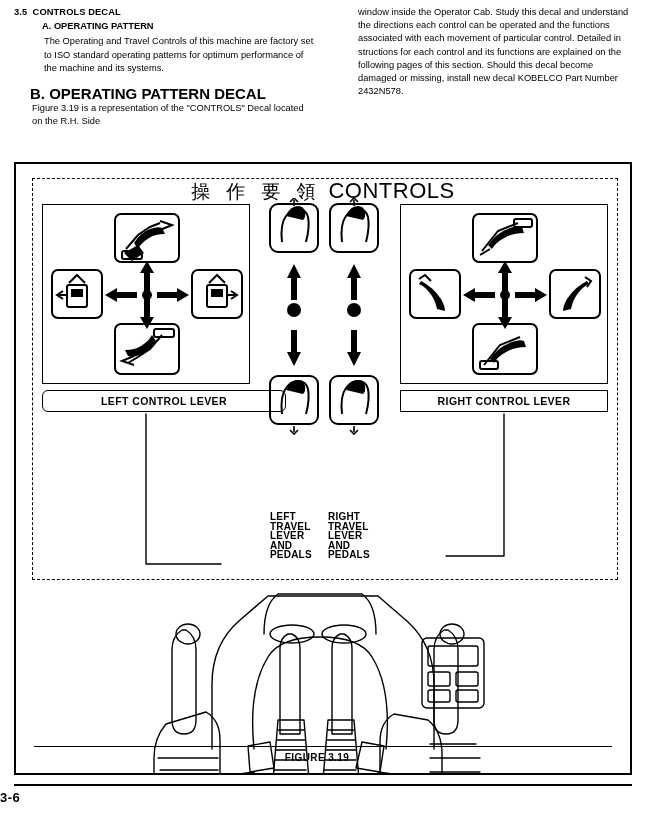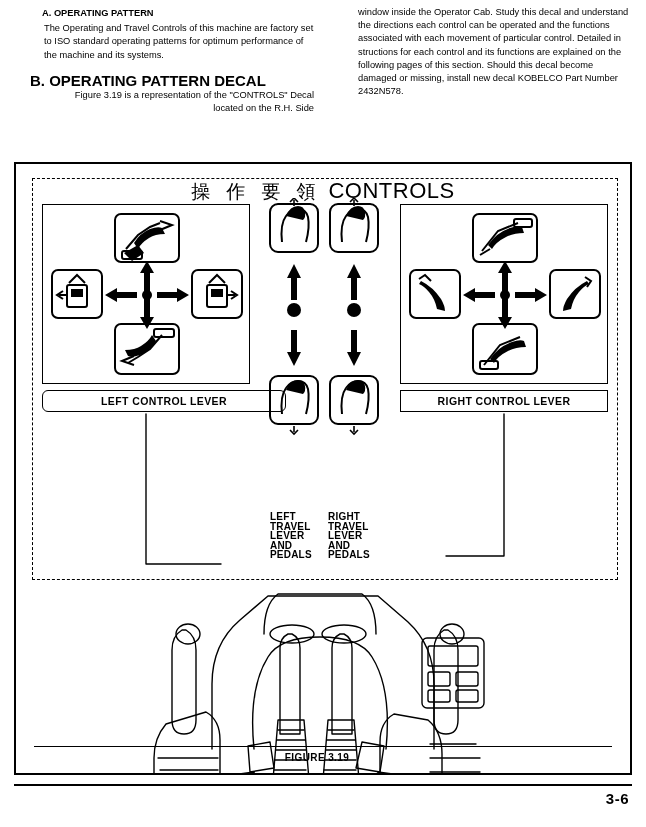--- a/index.html
+++ b/index.html
@@ -24,21 +24,21 @@
   .col-right {
     position: absolute;
     left: 358px; top: 6px; width: 275px;
     font-size: 9.3px; line-height: 13.2px;
   }
   .h-sec { font-weight: bold; font-size: 9.3px; letter-spacing: .1px; }
   .h-sec .num { display: inline-block; }
   .h-sub { font-weight: bold; font-size: 9.3px; margin-left: 28px; margin-top: 1px; }
   .h-sub2 { font-weight: bold; font-size: 15px; margin-left: 16px; margin-top: 12px; }
   .para { margin-left: 30px; margin-top: 2px; }
-  .para2 { margin-left: 30px; margin-top: 2px; text-align: right; }
+  .para2 { margin-left: 18px; margin-top: 2px; }
   .rt { margin: 0; }
 
   
   .figure-box {
     position: absolute;
     left: 14px; top: 162px;
     width: 618px; height: 613px;
     border: 2px solid #000;
     background: #fff;
   }
@@ -126,35 +126,39 @@
 
   
   .footer-rule {
     position: absolute;
     left: 14px; right: 14px; top: 784px;
     border-top: 2.5px solid #000;
   }
   .page-num {
     position: absolute;
     left: 0; right: 17px; top: 790px;
-    text-align: right;
-    font-size: 15px;
+    text-align: left;
+    font-size: 13px;
     font-weight: bold;
     letter-spacing: .5px;
   }
 
   svg { display: block; }
   .dg { position: absolute; left: 0; top: 0; }
 </style>
 </head>
 <body>
 
 <div class="page">
 
   <div class="col-left">
+    <div class="h-sec">
+      <span class="num">3.5</span>
+      &nbsp;<span>CONTROLS DECAL</span>
+    </div>
     <div class="h-sub">A. OPERATING PATTERN</div>
     <div class="para">The Operating and Travel Controls of this machine are factory set to ISO standard operating patterns for optimum performance of the machine and its systems.</div>
     <div class="h-sub2">B. OPERATING PATTERN DECAL</div>
     <div class="para2">Figure 3.19 is a representation of the "CONTROLS" Decal located on the R.H. Side</div>
   </div>
 
   <div class="col-right">
     <p class="rt">window inside the Operator Cab. Study this decal and understand the directions each control can be operated and the functions associated with each movement of particular control. Detailed in structions for each control and its functions are explained on the following pages of this section. Should this decal become damaged or missing, install new decal KOBELCO Part Number 2432N578.</p>
   </div>
 

